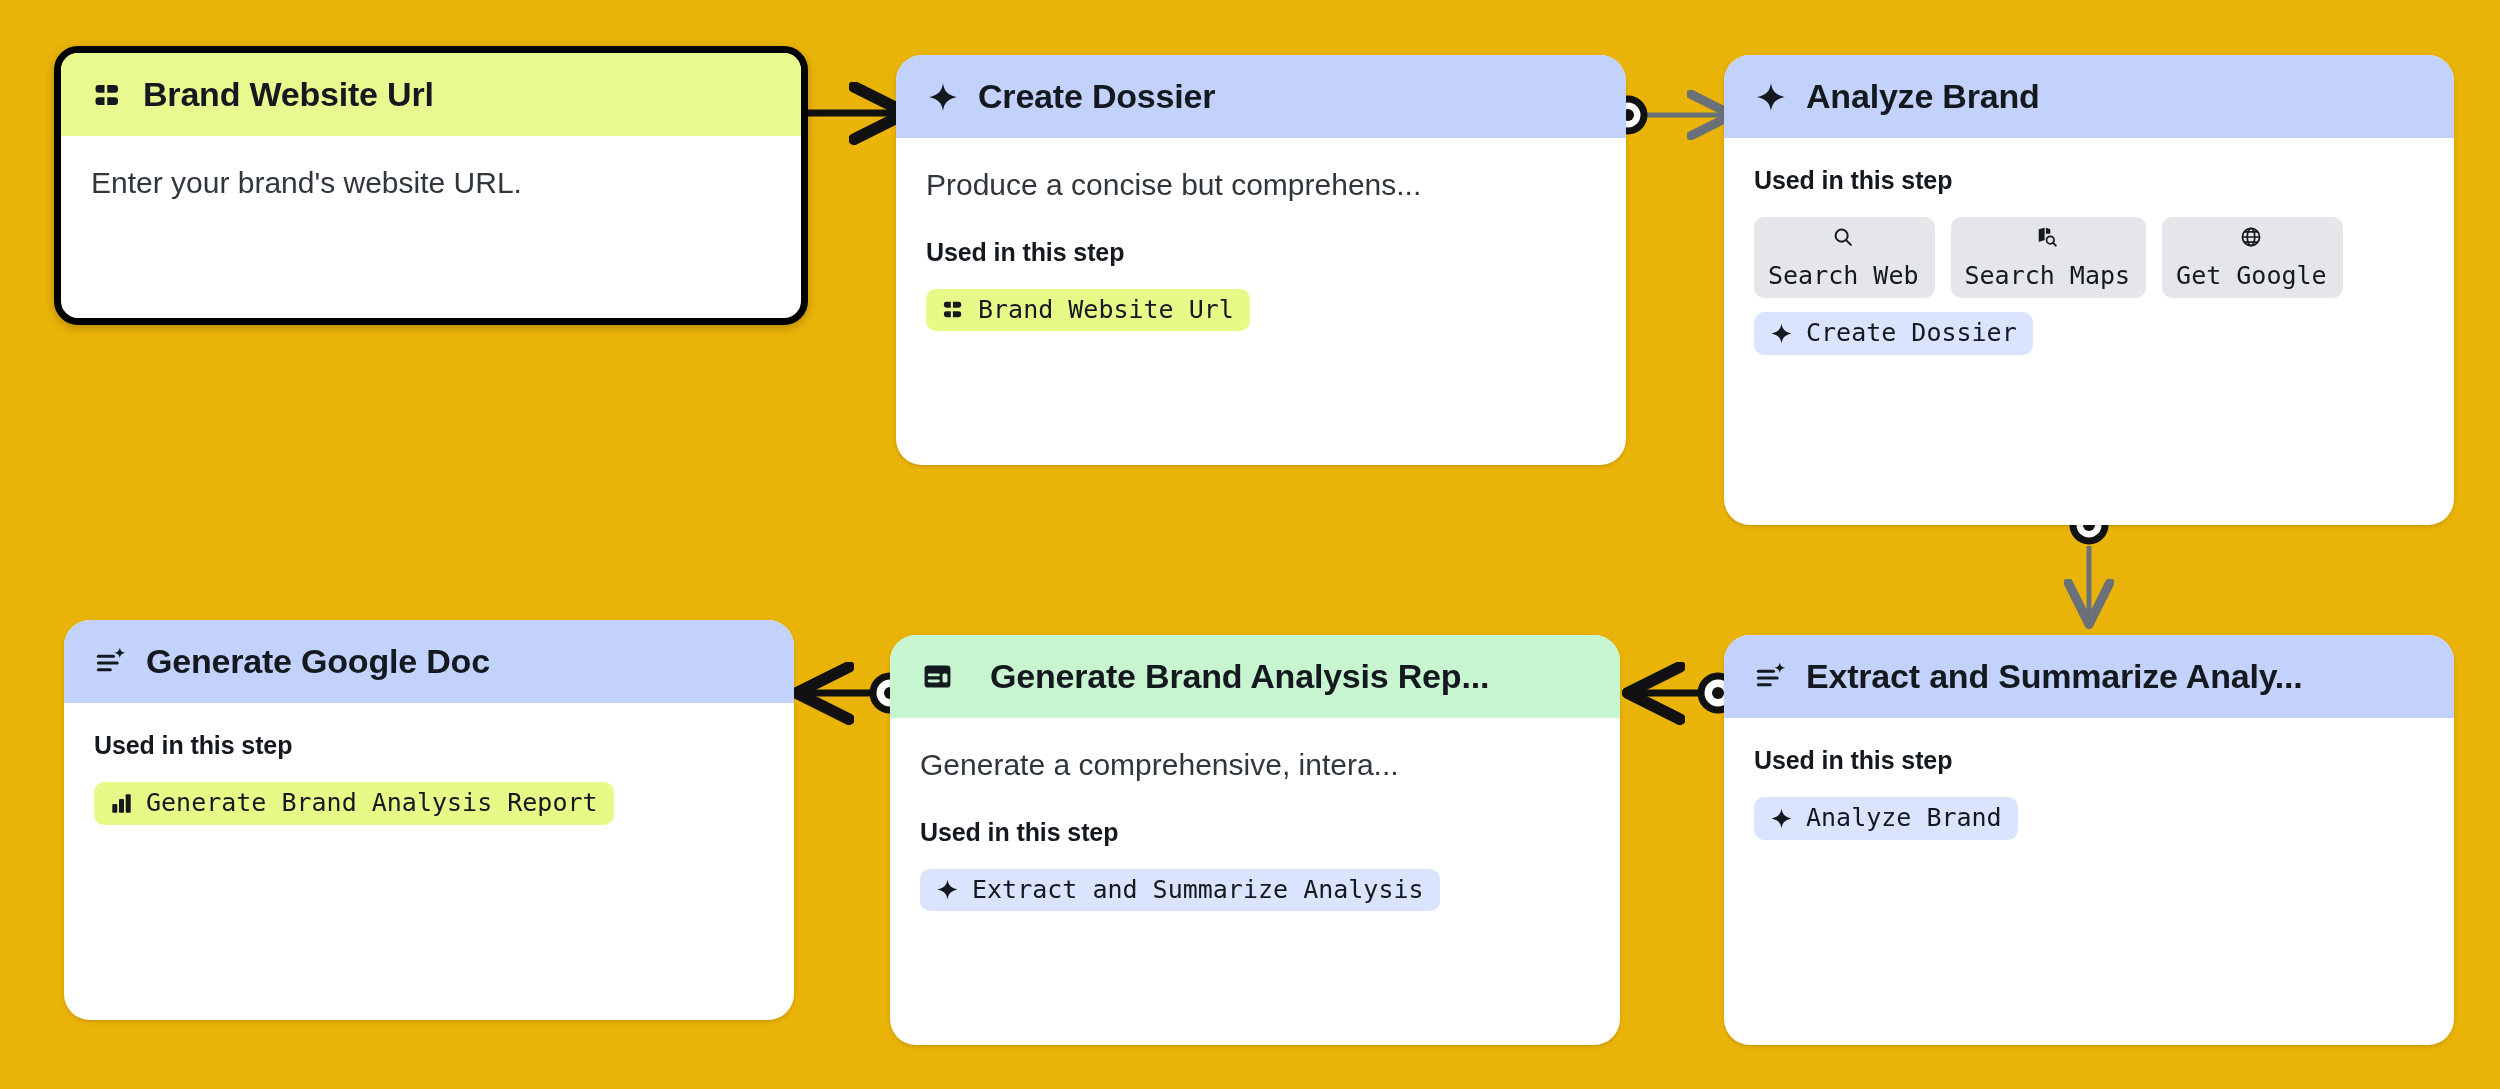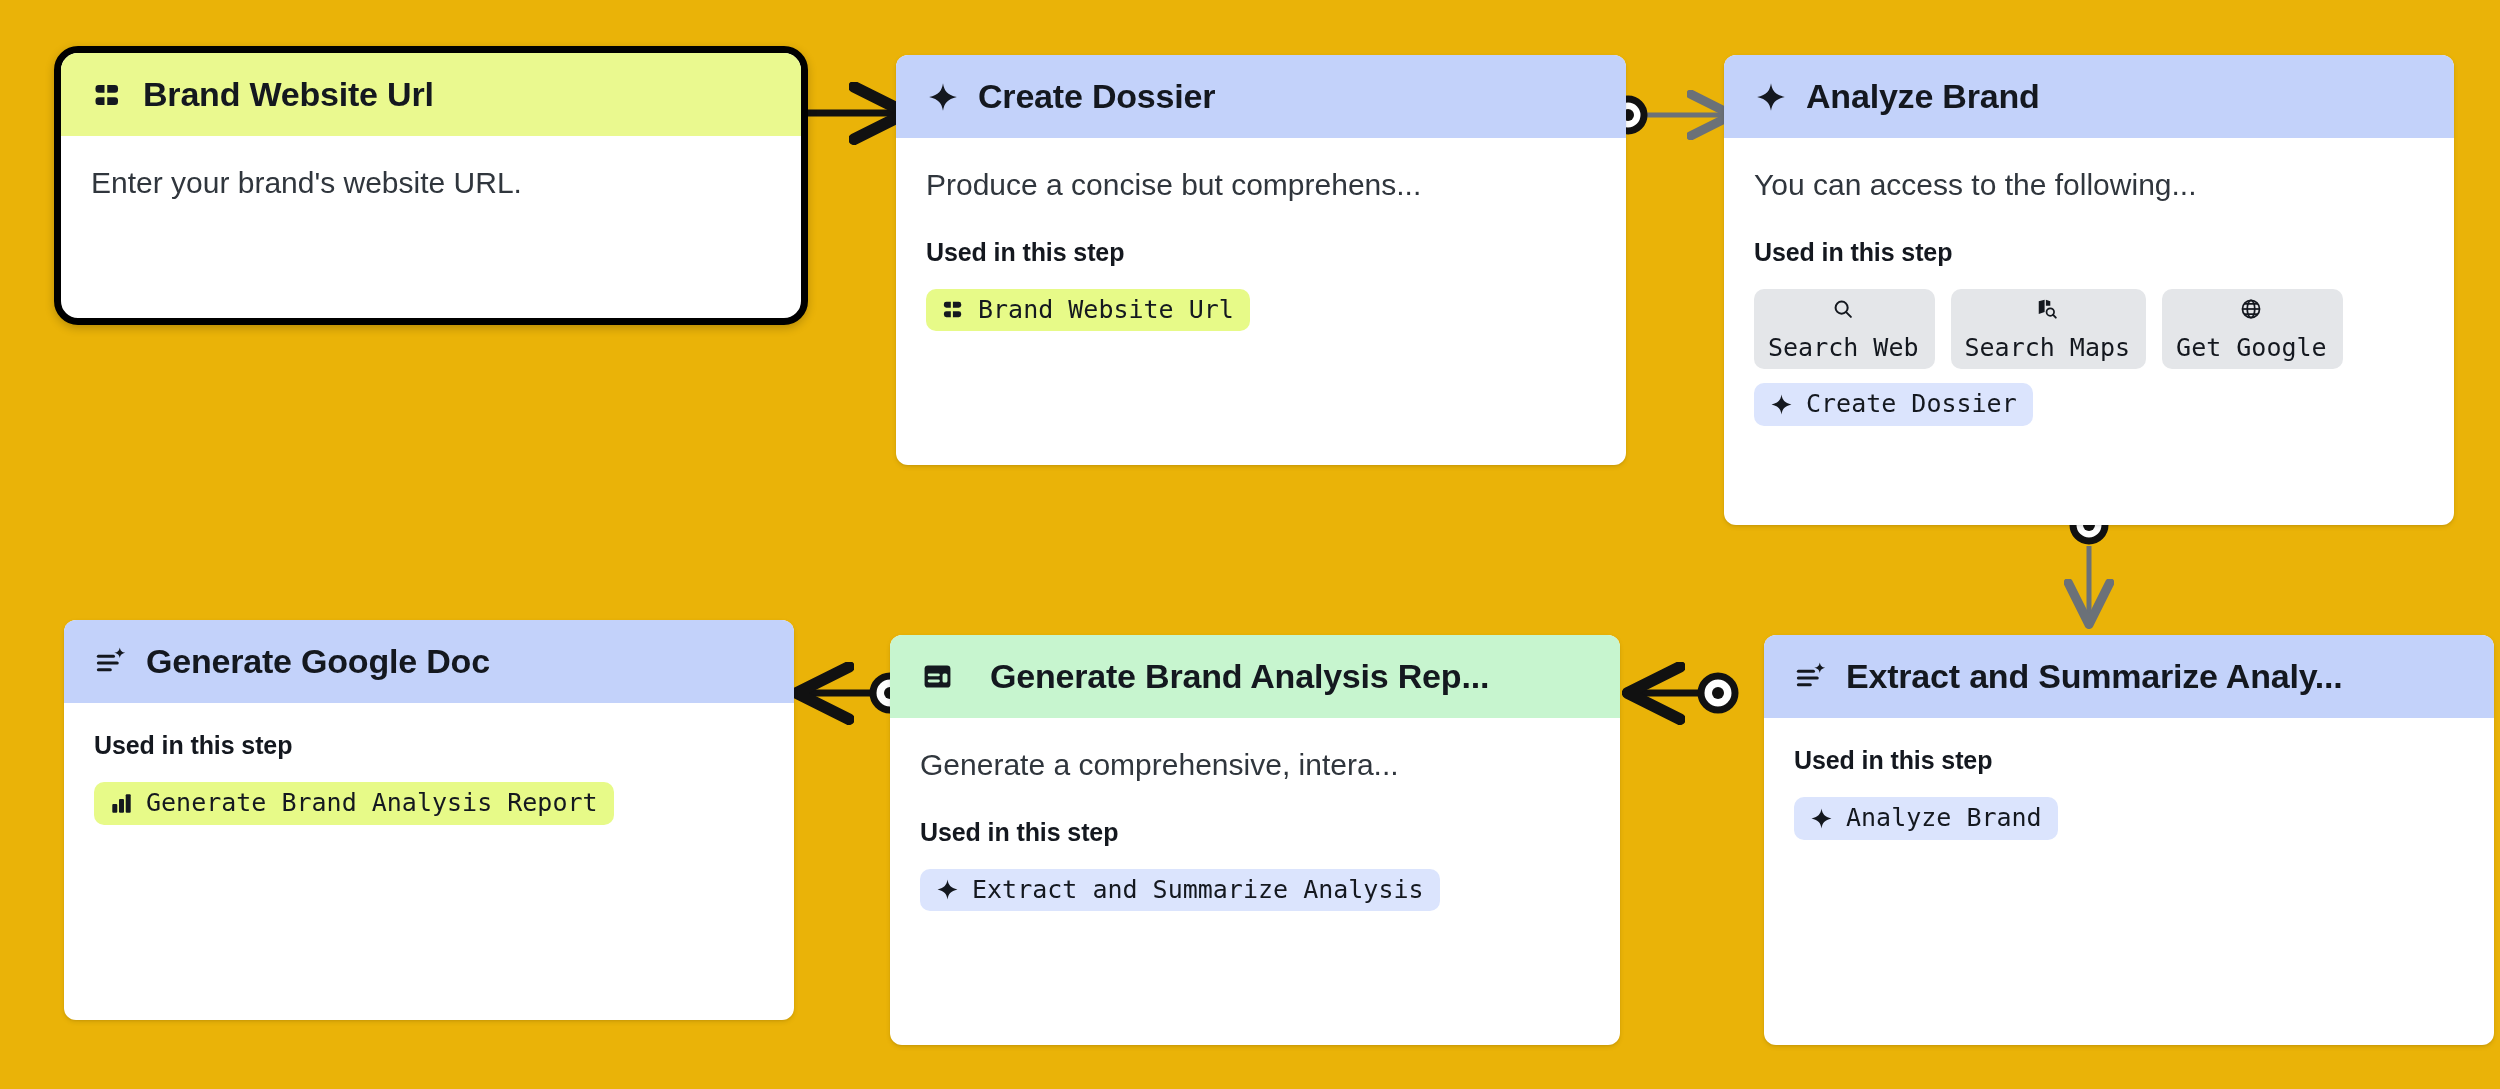--- a/index.html
+++ b/index.html
@@ -28,21 +28,21 @@
     left: 0; top: 0;
     width: 2500px;
     height: 1089px;
     pointer-events: none;
     z-index: 5;
   }
 
   
   .node {
     position: absolute;
-    border-radius: 12px;
+    border-radius: 26px;
     background: #ffffff;
     box-shadow: 0 2px 5px rgba(0,0,0,0.10), 0 1px 2px rgba(0,0,0,0.06);
     overflow: hidden;
     z-index: 10;
   }
   .node.selected {
     border: 7px solid #000000;
     border-radius: 24px;
     box-shadow: 0 3px 10px rgba(0,0,0,0.22);
   }
@@ -216,21 +216,20 @@
   <div class="node" style="left:1724px; top:55px; width:730px; height:470px;">
     <div class="node-header" style="background:#c3d2fa;">
       <span class="hdr-icon">
         <svg class="ico" width="32" height="32" viewBox="0 0 24 24" fill="currentColor">
           <path d="M12 1.6 C12.9 7.3 15.2 10.3 22.4 12 C15.2 13.7 12.9 16.7 12 22.4 C11.1 16.7 8.8 13.7 1.6 12 C8.8 10.3 11.1 7.3 12 1.6 Z"></path>
         </svg>
       </span>
       <span class="hdr-title">Analyze Brand</span>
     </div>
     <div class="node-body">
-      <div class="node-desc">You can access to the following...</div>
       <div class="used-label">Used in this step</div>
       <div class="chips">
 
         <span class="chip grey">
           <span class="chip-icon">
             <svg class="ico" width="22" height="22" viewBox="0 0 24 24" fill="none" stroke="currentColor" stroke-width="2.2" stroke-linecap="round">
               <circle cx="10.5" cy="10.5" r="6.6"></circle>
               <line x1="15.4" y1="15.4" x2="20.6" y2="20.6"></line>
             </svg>
           </span>
@@ -268,21 +267,21 @@
               <path d="M12 1.6 C12.9 7.3 15.2 10.3 22.4 12 C15.2 13.7 12.9 16.7 12 22.4 C11.1 16.7 8.8 13.7 1.6 12 C8.8 10.3 11.1 7.3 12 1.6 Z"></path>
             </svg>
           </span>
           <span>Create Dossier</span>
         </span>
 
       </div>
     </div>
   </div>
 
-  <div class="node" style="left:1724px; top:635px; width:730px; height:410px;margin-left:40px;">
+  <div class="node" style="left:1724px; top:635px; width:730px; height:410px;">
     <div class="node-header" style="background:#c3d2fa;">
       <span class="hdr-icon">
         <svg class="ico" width="32" height="32" viewBox="0 0 24 24" fill="currentColor">
           <rect x="1.4" y="6.6" width="13.6" height="2.3" rx="1.15"></rect>
           <rect x="1.4" y="11.6" width="16.4" height="2.3" rx="1.15"></rect>
           <rect x="1.4" y="16.6" width="11.2" height="2.3" rx="1.15"></rect>
           <path d="M18.6 1.1 C19 3.5 20 4.6 22.8 5.1 C20 5.6 19 6.7 18.6 9.1 C18.2 6.7 17.2 5.6 14.4 5.1 C17.2 4.6 18.2 3.5 18.6 1.1 Z"></path>
         </svg>
       </span>
       <span class="hdr-title">Extract and Summarize Analy...</span>

